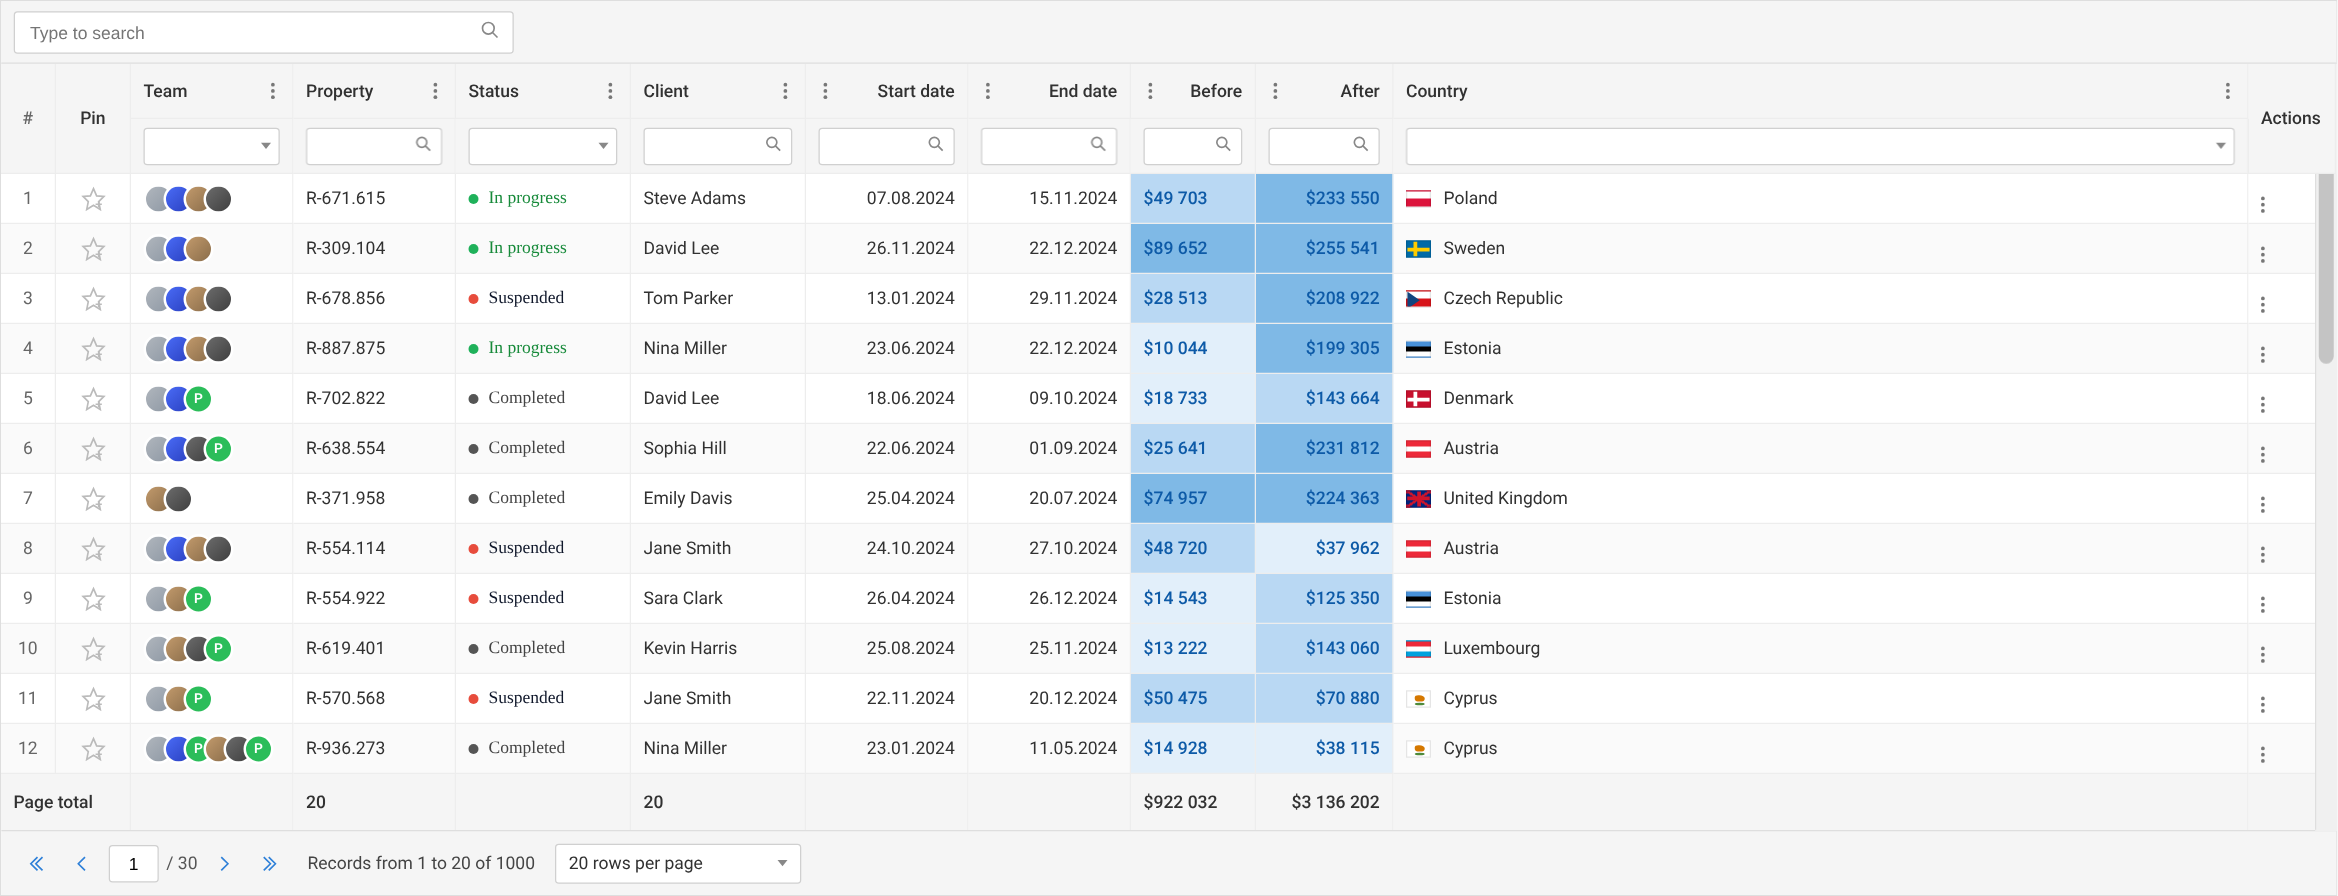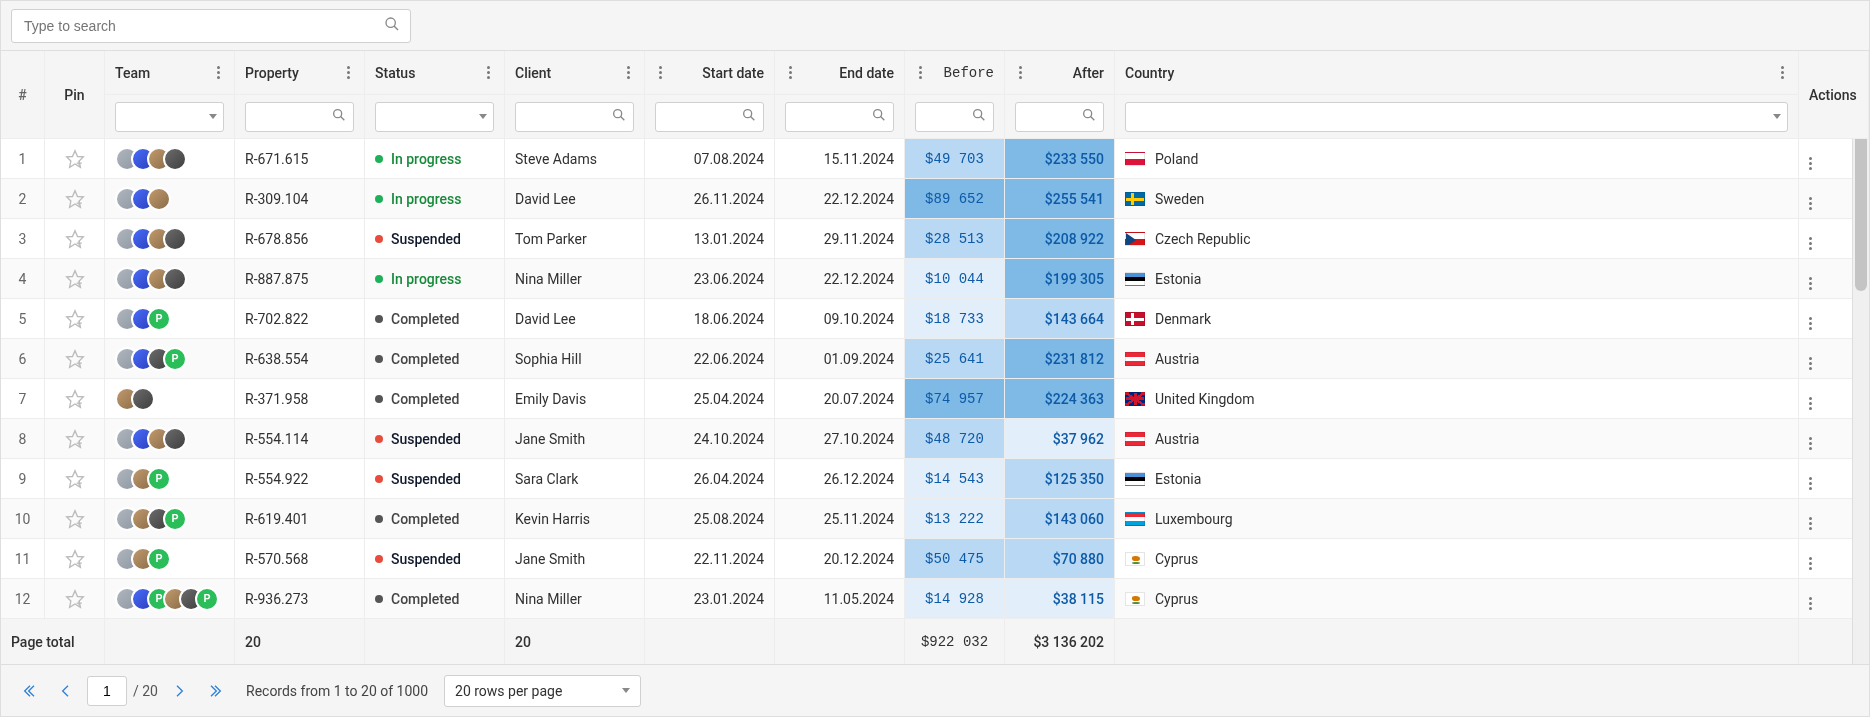--- a/index.html
+++ b/index.html
@@ -39,21 +39,21 @@
   tbody tr:nth-child(even) td { background: #fafafa; }
   tbody tr:nth-child(odd) td { background: #fff; }
   .col-idx { width: 44px; text-align: center; color: #666; }
   .col-pin { width: 60px; text-align: center; }
   .col-team { width: 130px; }
   .col-prop { width: 130px; }
   .col-status { width: 140px; }
   .col-client { width: 140px; }
   .col-start { width: 130px; text-align: right; }
   .col-end { width: 130px; text-align: right; }
-  .col-before { width: 100px; text-align: center; font-family: Liberation Mono, monospace; }
+  .col-before { width: 100px; text-align: left; }
   .col-after { width: 110px; text-align: right; }
   .col-country { width: auto; }
   .col-actions { width: 70px; text-align: left; }
 
   .th-inner { display: flex; align-items: center; justify-content: space-between; gap: 6px; }
   .th-menu { color: #888; cursor: pointer; padding: 4px; }
 
   .filter-input {
     display: flex; align-items: center; background: #fff;
     border: 1px solid #d0d0d0; border-radius: 3px;
@@ -74,21 +74,21 @@
     font-size: 11px; color: #fff; font-weight: 600;
     background: #ccc;
   }
   .avatar:first-child { margin-left: 0; }
   .av-a { background: linear-gradient(135deg,#b0b6bd,#8e98a4); }
   .av-b { background: linear-gradient(135deg,#4a6cf7,#2a3fbf); }
   .av-c { background: linear-gradient(135deg,#c29a6c,#8a6d4a); }
   .av-d { background: linear-gradient(135deg,#6c6c6c,#3f3f3f); }
   .av-p { background: #2bbd5a; }
 
-  .status { display: flex; align-items: center; gap: 8px; font-weight: 500; }
+  .status { display: flex; align-items: center; gap: 8px; font-weight: 500; font-family: Liberation Serif, serif; }
   .status-dot { width: 8px; height: 8px; border-radius: 50%; }
   .st-progress { color: #178a3a; } .st-progress .status-dot { background: #1fb15a; }
   .st-suspended { color: #0f172a; } .st-suspended .status-dot { background: #e74c3c; }
   .st-completed { color: #444; } .st-completed .status-dot { background: #555; }
 
   .money { color: #0d5aa7; font-weight: 500; }
   .hl-1 { background: #e2effa !important; }
   .hl-2 { background: #b9d8f3 !important; }
   .hl-3 { background: #7fb9e6 !important; }
 
@@ -861,21 +861,21 @@
               <polyline points="18 4 10 12 18 20"></polyline>
               <polyline points="12 4 4 12 12 20"></polyline>
             </svg>
           </div>
         <div class="pg-btn">
             <svg class="icon-svg" viewBox="0 0 24 24" fill="none" stroke="currentColor" stroke-width="2">
               <polyline points="15 4 7 12 15 20"></polyline>
             </svg>
           </div>
         <input class="pg-input" value="1" style="">
-        <span class="pg-total">/ 20</span>
+        <span class="pg-total">/ 30</span>
         <div class="pg-btn">
             <svg class="icon-svg" viewBox="0 0 24 24" fill="none" stroke="currentColor" stroke-width="2">
               <polyline points="9 4 17 12 9 20"></polyline>
             </svg>
           </div>
         <div class="pg-btn">
             <svg class="icon-svg" viewBox="0 0 24 24" fill="none" stroke="currentColor" stroke-width="2">
               <polyline points="6 4 14 12 6 20"></polyline>
               <polyline points="12 4 20 12 12 20"></polyline>
             </svg>

